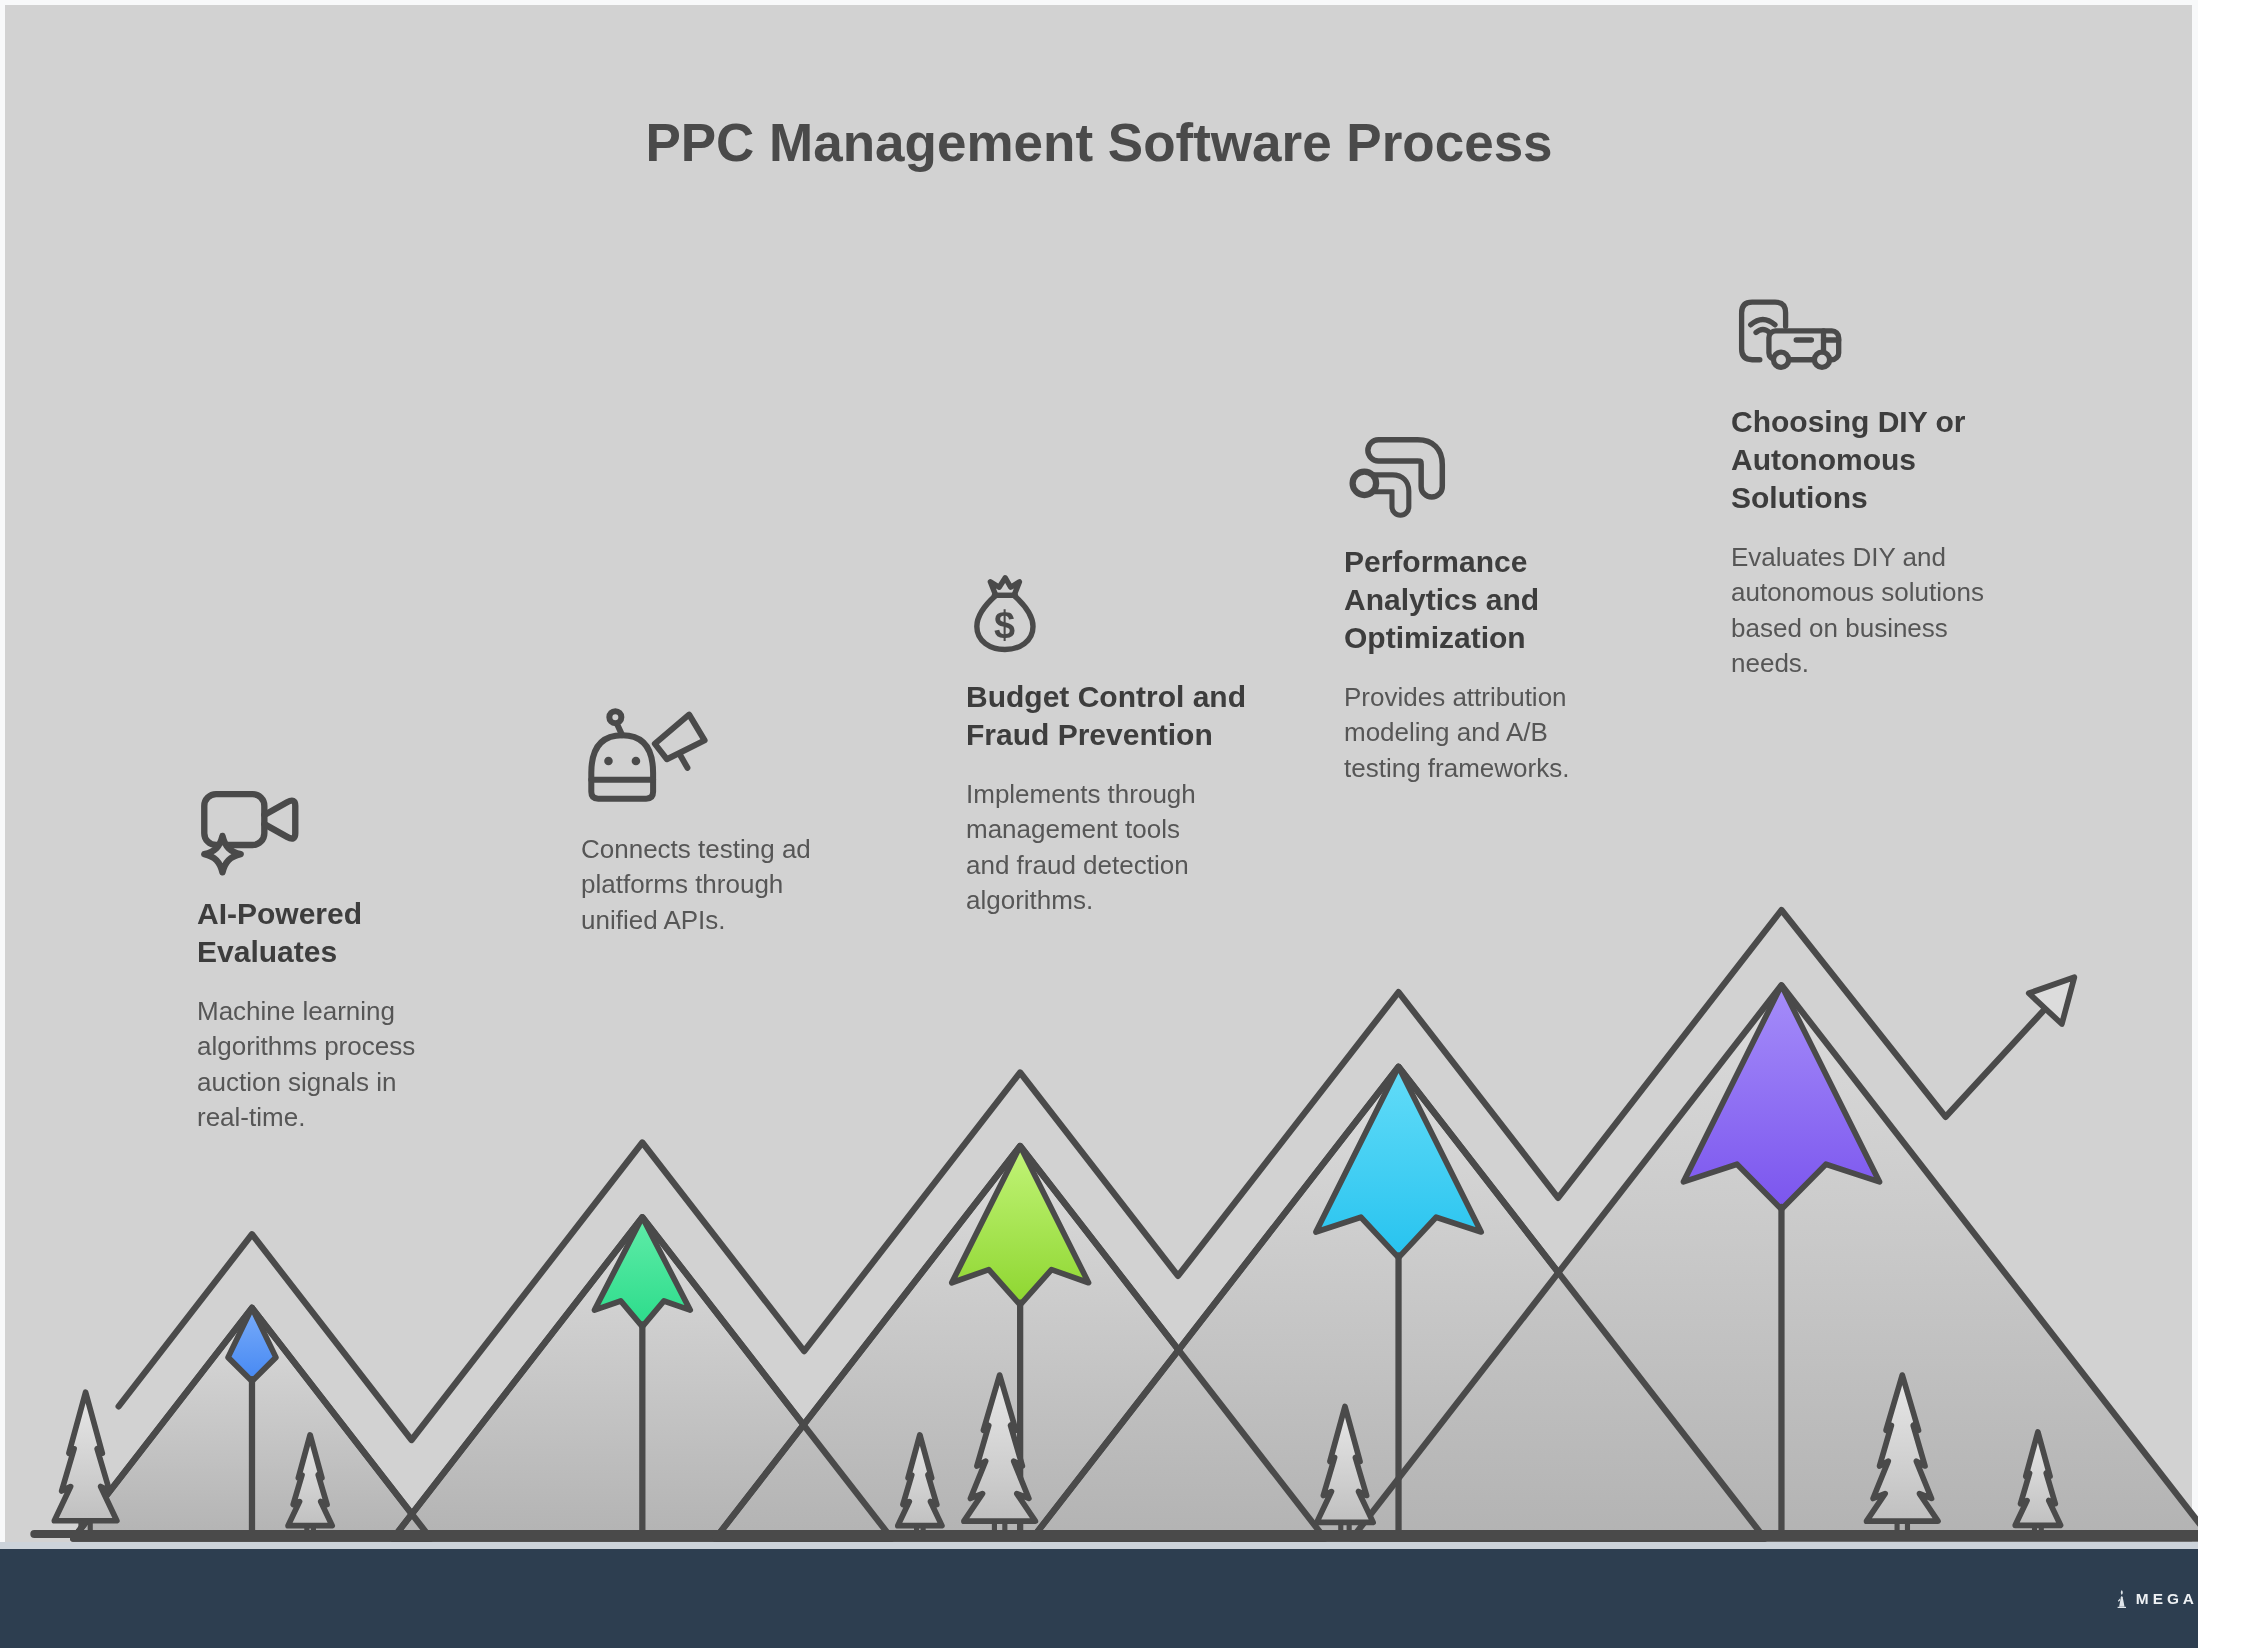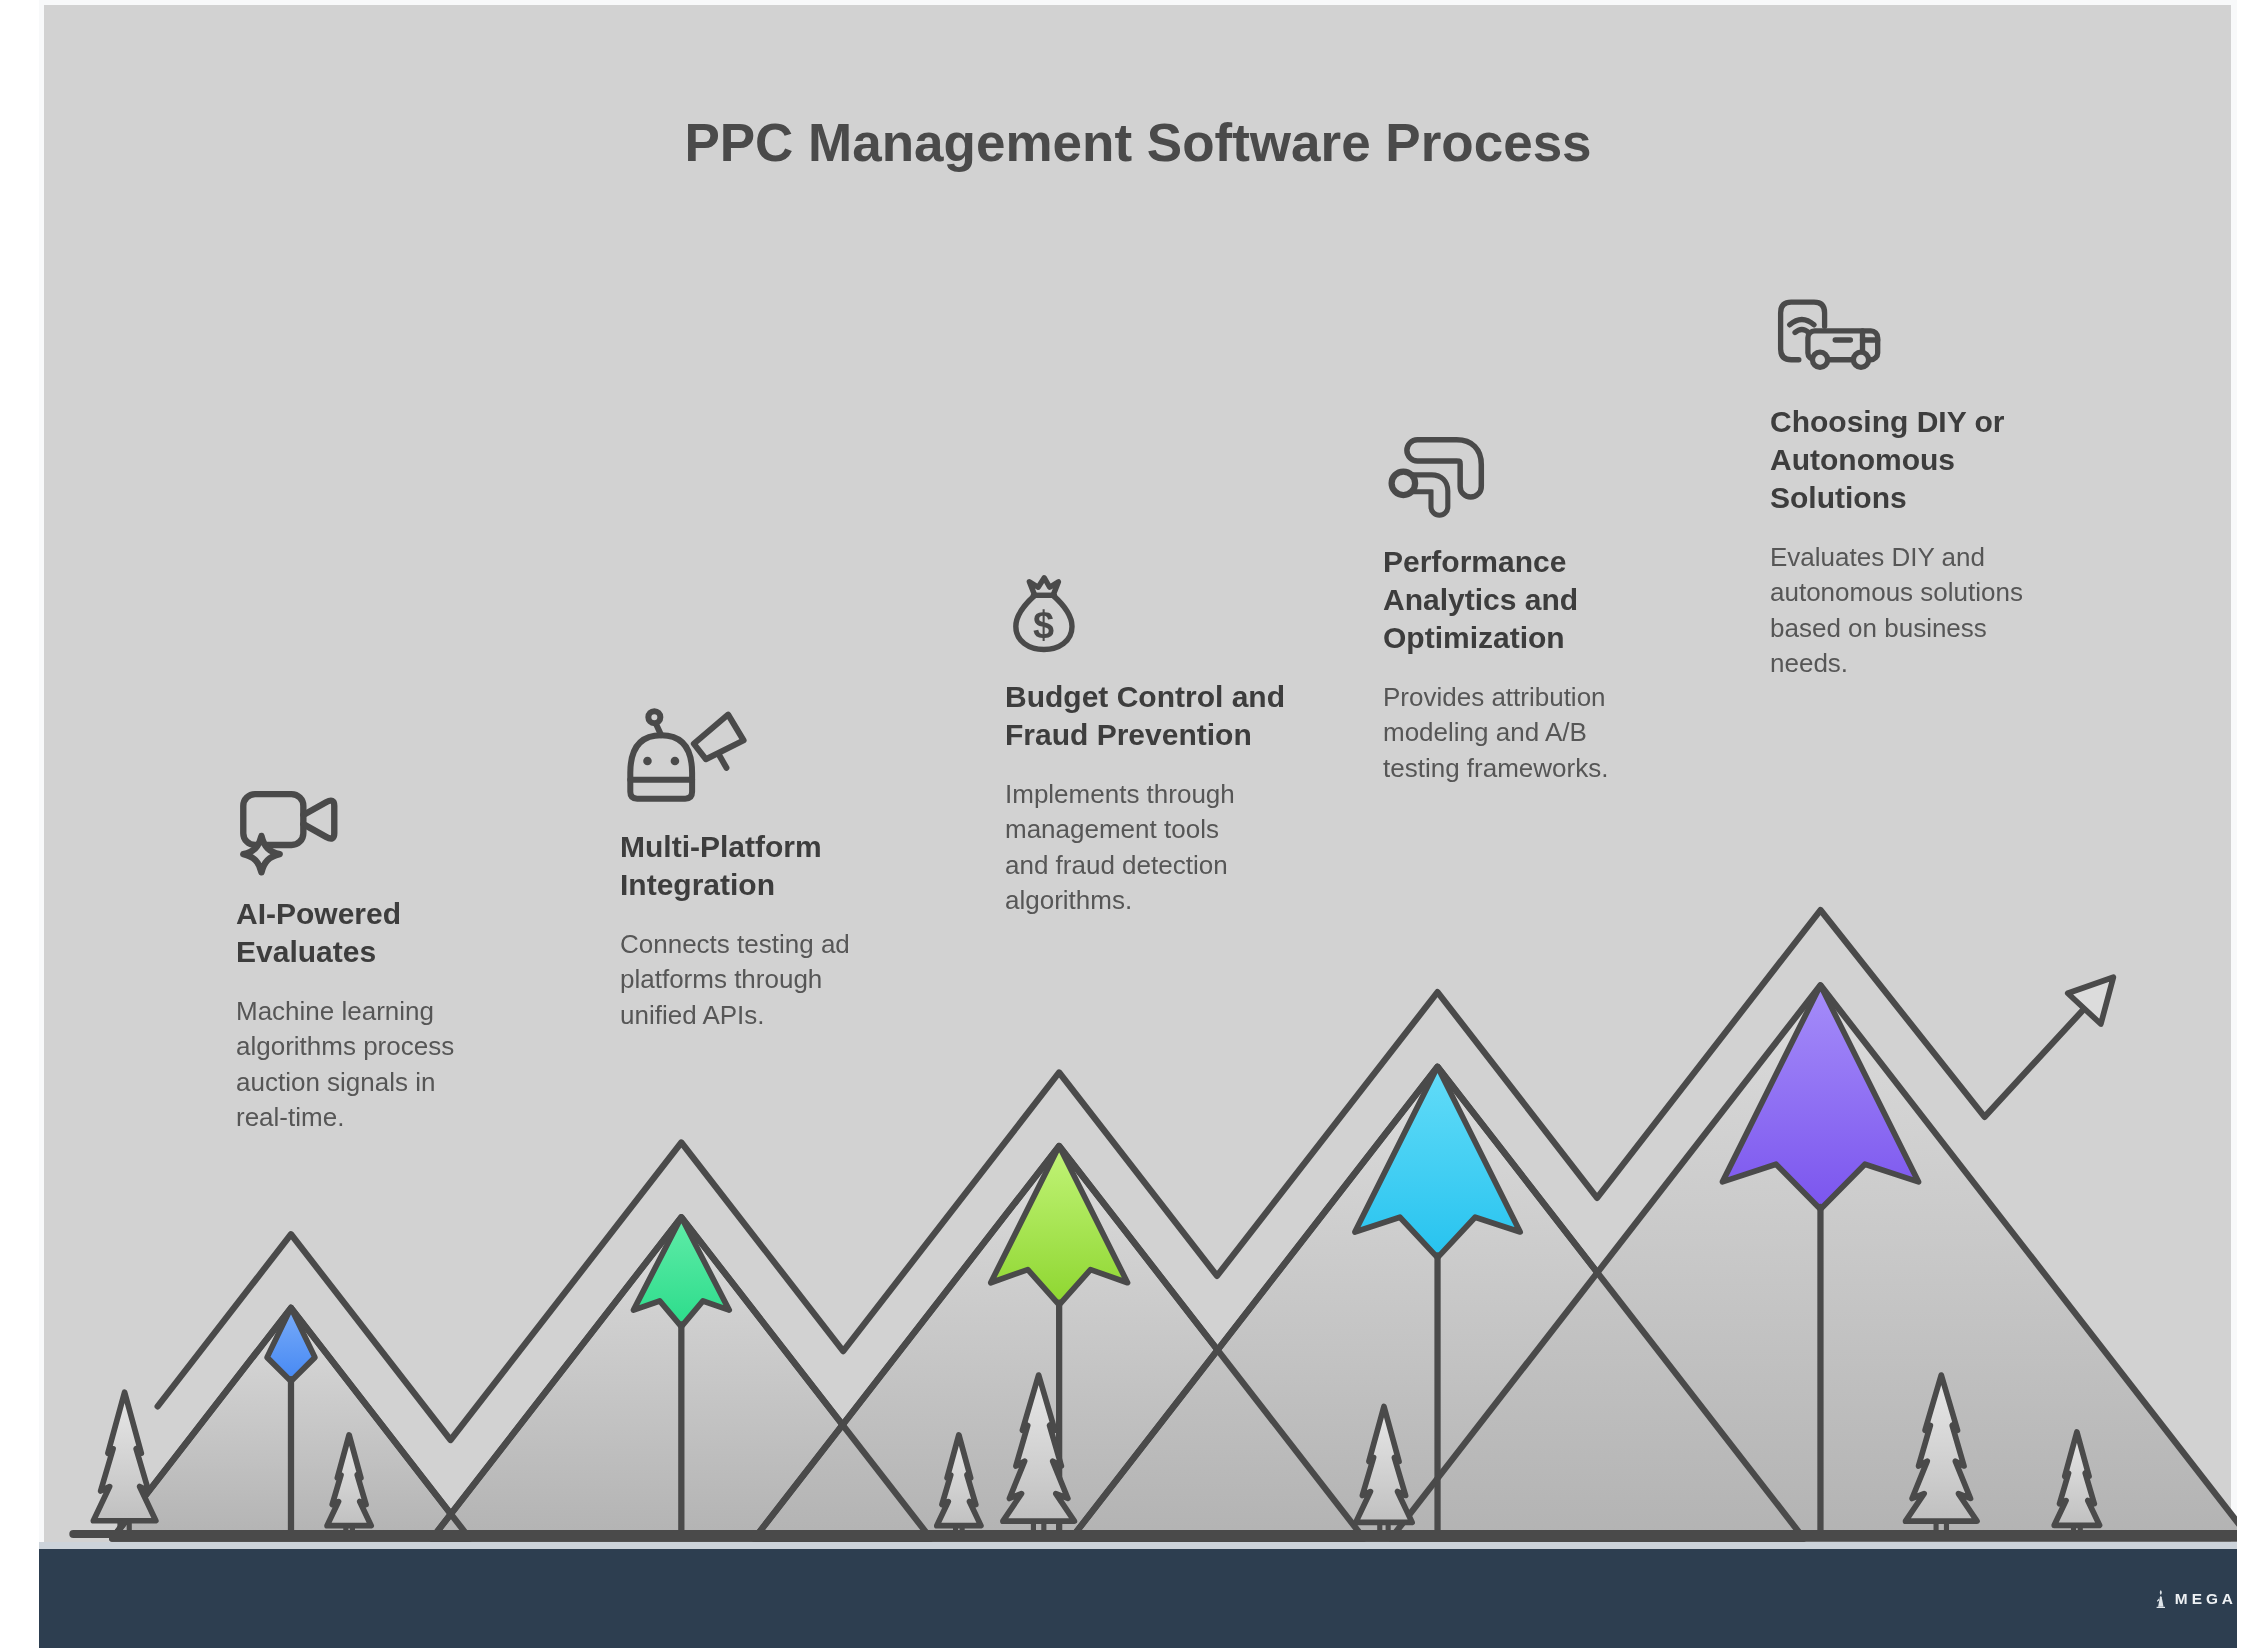--- a/index.html
+++ b/index.html
@@ -1,17 +1,17 @@
 <!DOCTYPE html>
 <html style="--background: #d2d2d2; --frame: #f8f9fa; --line: #4a4a4a; --footer-bar: #2d3e50; --footer-strip: #ccd3da; --title-text: #4a4a4a; --heading-text: #3d3d3d; --body-text: #565656; --mountain-top: #dcdcdc; --mountain-bottom: #b3b3b3;font-size:9px"><head>
 <meta charset="utf-8">
 <style>
   html,body{margin:0;padding:0;}
   body{width:2250px;height:1648px;font-family:"Liberation Sans",sans-serif;}
-  .page{position:relative;width:2198px;height:1648px;background:var(--frame,#f8f9fa);overflow:hidden;margin-left:39px;}
+  .page{position:relative;width:2198px;height:1648px;background:var(--frame,#f8f9fa);overflow:hidden;}
   .canvas{position:absolute;left:4.6px;top:4.6px;right:5.7px;bottom:0;background:var(--bg,#d2d2d2);}
   .scene{position:absolute;left:0;top:0;width:2250px;height:1648px;display:block;}
   .page-title{position:absolute;left:0;top:112px;width:100%;margin:0;text-align:center;
     font-size:53px;font-weight:bold;color:var(--title-text,#4a4a4a);letter-spacing:0;}
   .stage{position:absolute;}
   .stage h3{margin:19.4px 0 0;font-size:30px;line-height:1.26;font-weight:bold;color:var(--heading-text,#3d3d3d);}
   .stage p{margin:23px 0 0;font-size:26px;line-height:1.36;color:var(--body-text,#565656);}
   .stage-1{left:197px;top:785px;width:274px;}
   .stage-2{left:581px;top:706px;width:302px;}
   .stage-3{left:966px;top:571px;width:325px;}
@@ -141,21 +141,20 @@
     <svg class="icon-svg i2" viewBox="0 0 150 120">
       <path class="ic" d="M12 78 q0 -44 36 -44 q36 0 36 44 v22 q0 8 -8 8 h-56 q-8 0 -8 -8 Z"></path>
       <line class="ic" x1="12" y1="86" x2="84" y2="86"></line>
       <circle class="ic-dot" cx="32" cy="64" r="5"></circle>
       <circle class="ic-dot" cx="64" cy="64" r="5"></circle>
       <line class="ic" x1="48" y1="34" x2="42" y2="21"></line>
       <circle class="ic" cx="40" cy="13" r="7"></circle>
       <path class="ic" d="M86 44 L126 10 L144 40 L100 62 Z"></path>
       <line class="ic" x1="116" y1="58" x2="124" y2="72"></line>
     </svg>
-    <h3>Multi-Platform Integration</h3>
     <p>Connects testing ad platforms through unified APIs.</p>
   </div>
 
   <div class="stage stage-3">
     <svg class="icon-svg i3" viewBox="0 0 120 130">
       <path class="ic" style="stroke-width:8" d="M44 36 L36 16 L49 24 L58 10 L66 24 L79 16 L71 36"></path>
       <line class="ic" style="stroke-width:8" x1="42" y1="36" x2="73" y2="36"></line>
       <path class="ic" style="stroke-width:8" d="M44 36 C26 52 16 66 16 82 C16 104 36 116 57.5 116 C79 116 99 104 99 82 C99 66 89 52 71 36 Z"></path>
       <text x="57" y="99" text-anchor="middle" font-size="56" font-weight="bold" font-family="Liberation Sans, sans-serif" fill="#4a4a4a">$</text>
     </svg>

